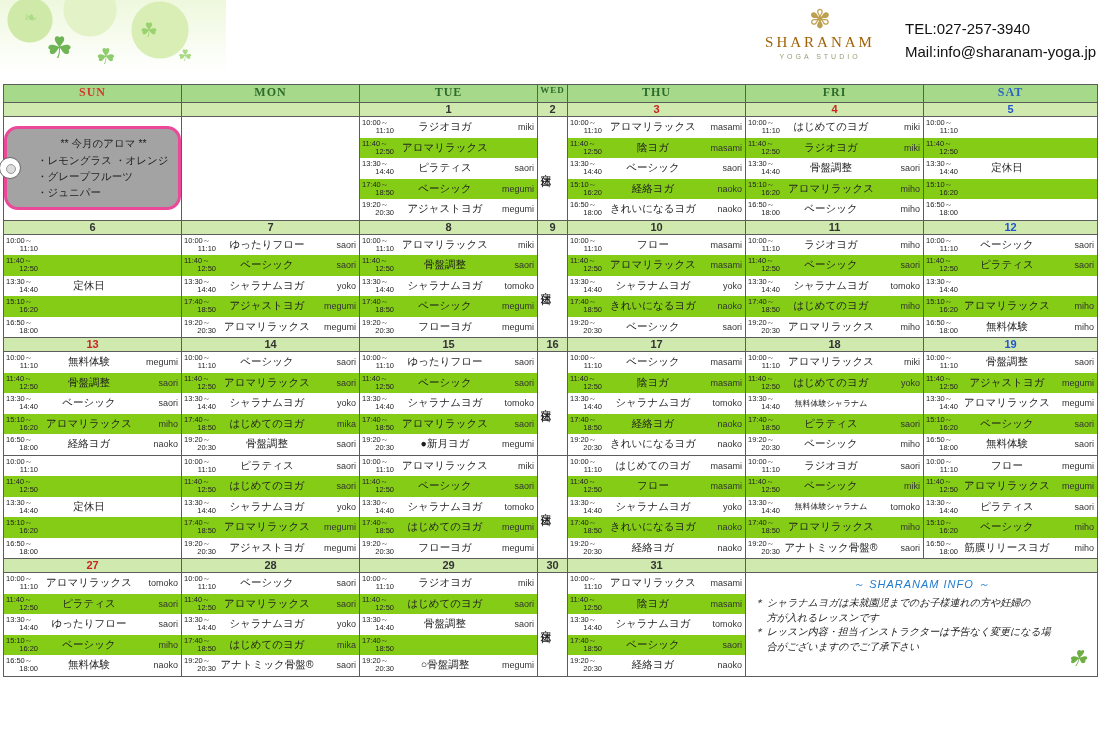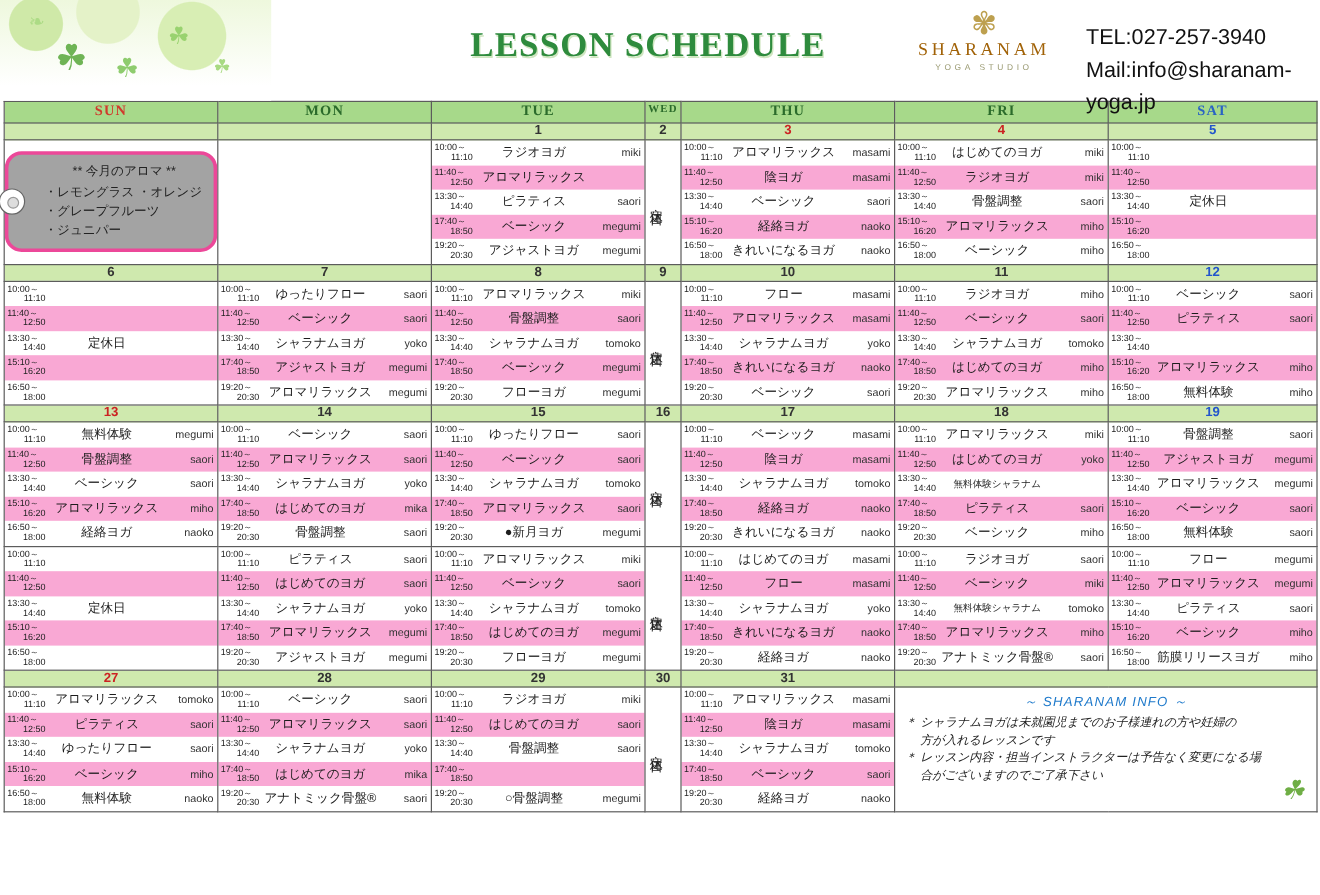--- a/index.html
+++ b/index.html
@@ -38,21 +38,21 @@
   .main-title{
     position:absolute;left:330px;top:22px;width:420px;text-align:center;
     font-family:"Liberation Serif", serif;
     font-size:29px;font-weight:bold;letter-spacing:1px;color:#2e8b3d;
     text-shadow:1px 1px 0 #cfe6c0;
   }
   .logo-block{position:absolute;left:740px;top:6px;width:160px;text-align:center;}
   .logo-mark{font-size:26px;color:#bda04f;line-height:1;}
   .logo-name{font-size:15px;letter-spacing:3px;color:#a16207;margin-top:2px;font-family:"Liberation Serif", serif;}
   .logo-sub{font-size:7px;letter-spacing:3px;color:#9a9a72;margin-top:2px;}
-  .contact{position:absolute;left:905px;top:18px;font-size:18px;color:#111;line-height:1.5;}
+  .contact{position:absolute;left:905px;top:18px;font-size:15px;color:#111;line-height:1.5;}
 
   
   table.cal{border-collapse:collapse;width:1094px;margin:0 3px;table-layout:fixed;}
   table.cal td,table.cal th{border:1px solid #5c5c5c;padding:0;vertical-align:top;}
 
   thead th{
     background:#a7d98a;color:#2b6b2b;font-size:12px;font-weight:bold;
     height:17px;letter-spacing:1px;text-align:center;vertical-align:middle;
     font-family:"Liberation Serif", serif;
   }
@@ -62,21 +62,21 @@
 
   td.daynum{
     background:#cfe9ae;text-align:center;font-size:11px;height:13px;
     font-weight:bold;color:#333;vertical-align:middle;
   }
   td.daynum.red{color:#cc2222;}
   td.daynum.blue{color:#2255cc;}
 
   .cellbox{width:100%;}
   .row{display:flex;height:20.5px;align-items:center;}
-  .row.alt{background:#f9a8d4;}
+  .row.alt{background:#84cc16;}
   .tm{
     width:37px;flex:0 0 37px;font-size:7.5px;line-height:1.05;color:#222;
     padding-left:2px;box-sizing:border-box;
   }
   .tm span{display:block;}
   .tm .e{text-align:right;padding-right:3px;}
   .nm{flex:1;text-align:center;font-size:10.5px;color:#1d1d1d;white-space:nowrap;overflow:hidden;}
   .nm.small{font-size:8px;}
   .in{width:44px;flex:0 0 44px;text-align:right;padding-right:3px;font-size:9px;color:#333;box-sizing:border-box;}
   .closed-v{
@@ -119,21 +119,20 @@
   <div class="header">
     <div class="leaf-deco">
       <span class="clover c4">❧</span>
       <span class="clover c1">☘</span>
       <span class="clover c2">☘</span>
       <span class="clover c3">☘</span>
       <span class="clover c5">☘</span>
     </div>
 
 
-    <div class="main-title">LESSON SCHEDULE</div>
 
     <div class="logo-block">
       <div class="logo-mark">✾</div>
       <div class="logo-name">SHARANAM</div>
       <div class="logo-sub">YOGA STUDIO</div>
     </div>
 
     <div class="contact">
       <div>TEL:027-257-3940</div>
       <div>Mail:info@sharanam-yoga.jp</div>

